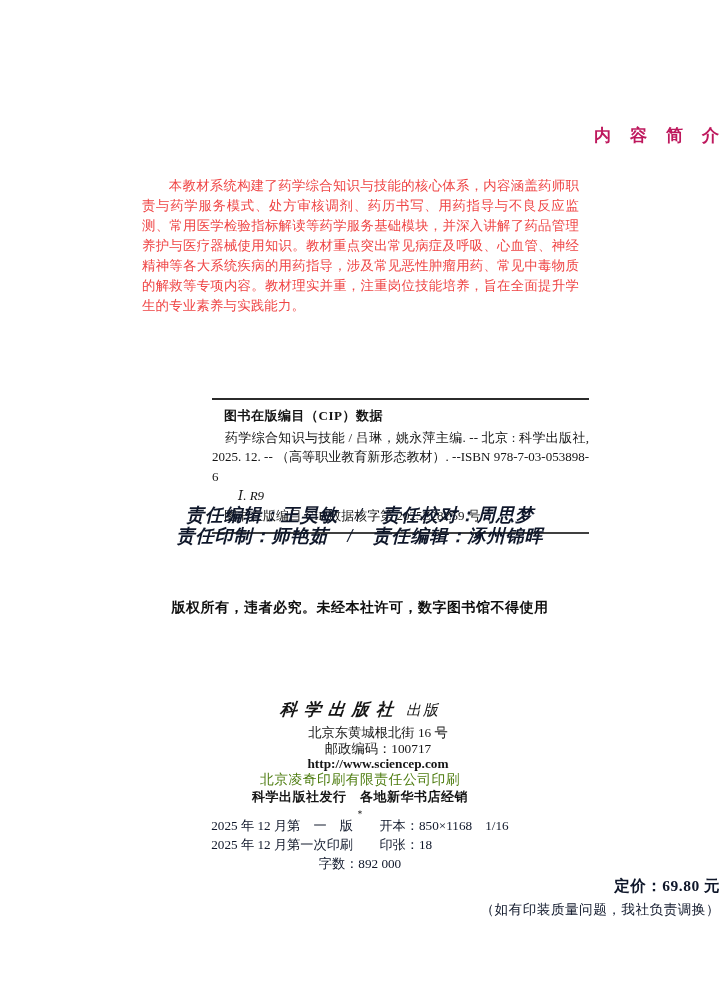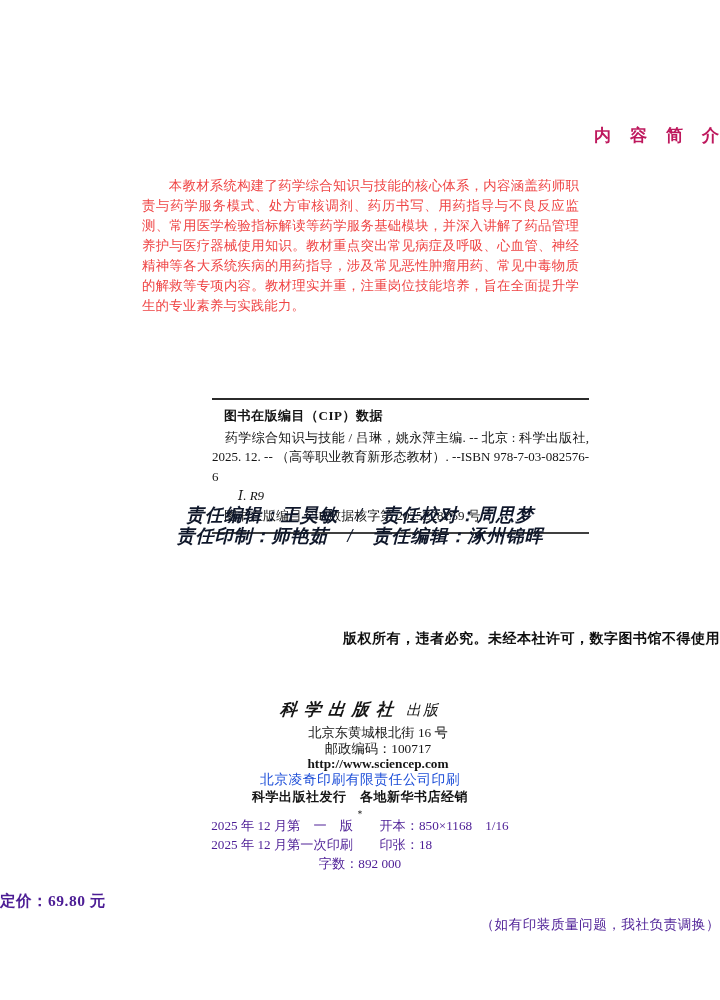--- a/index.html
+++ b/index.html
@@ -76,24 +76,24 @@
     font-weight: 600;
     font-size: 18px;
     line-height: 21px;
     color: #0f172a;
     letter-spacing: 1px;
   }
 
   
   .notice {
     position: absolute;
-    top: 630px;
-    left: 0;
-    width: 100%;
-    text-align: right;
+    top: 599px;
+    left: 0;
+    width: 100%;
+    text-align: center;
     font-weight: bold;
     font-size: 14px;
     letter-spacing: 0.5px;
     color: #0f0f0f;
   }
 
   
   .publisher {
     position: absolute;
     top: 698px;
@@ -109,46 +109,46 @@
     font-weight: bold;
     font-size: 17px;
     letter-spacing: 7px;
     transform: skewX(-6deg);
     display: inline-block;
     margin-right: 2px;
   }
   .logo-suffix { font-size: 15px; letter-spacing: 2px; font-style: italic; }
   .pub-line { font-size: 13.3px; line-height: 15.5px; padding-left: 36px; }
   .pub-website { font-weight: 600; font-family: "Liberation Serif", serif; }
-  .printer { color: #1d4ed8; font-size: 13.8px; line-height: 16px; letter-spacing: 0.5px; }
+  .printer { color: #4d7c0f; font-size: 13.8px; line-height: 16px; letter-spacing: 0.5px; }
   .distribution { font-weight: bold; font-size: 13px; line-height: 17px; letter-spacing: 0.5px; }
   .asterisk { font-size: 10px; line-height: 14px; margin-top: 2px; }
 
   
   .print-info {
     position: absolute;
     top: 816px;
     left: 0;
     width: 100%;
-    color: #4c1d95;
+    color: #0f172a;
   }
   .pi-left-block {
     display: table;
     margin: 0 auto;
     text-align: left;
     font-size: 13.2px;
     line-height: 19px;
   }
   .pi-center { text-align: center; font-size: 13.2px; line-height: 19px; }
   .price-line {
-    text-align: left;
+    text-align: right;
     font-weight: bold;
     font-size: 15.5px;
     line-height: 22px;
-    margin-top: 17px;
+    margin-top: 2px;
     letter-spacing: 0.5px;
   }
   .exchange-line {
     text-align: right;
     font-size: 13.6px;
     line-height: 20px;
     margin-top: 3px;
     letter-spacing: 0.5px;
   }
 </style>
@@ -158,21 +158,21 @@
 <div class="page">
 
   <div class="book-title">内　容　简　介</div>
 
   <div class="intro">
     <p>本教材系统构建了药学综合知识与技能的核心体系，内容涵盖药师职责与药学服务模式、处方审核调剂、药历书写、用药指导与不良反应监测、常用医学检验指标解读等药学服务基础模块，并深入讲解了药品管理养护与医疗器械使用知识。教材重点突出常见病症及呼吸、心血管、神经精神等各大系统疾病的用药指导，涉及常见恶性肿瘤用药、常见中毒物质的解救等专项内容。教材理实并重，注重岗位技能培养，旨在全面提升学生的专业素养与实践能力。</p>
   </div>
 
   <div class="cip-box">
     <div class="cip-header">图书在版编目（CIP）数据</div>
-    <div class="cip-entry">药学综合知识与技能 / 吕琳，姚永萍主编. -- 北京 : 科学出版社, 2025. 12. -- （高等职业教育新形态教材）. --ISBN 978-7-03-082576-6</div>
+    <div class="cip-entry">药学综合知识与技能 / 吕琳，姚永萍主编. -- 北京 : 科学出版社, 2025. 12. -- （高等职业教育新形态教材）. --ISBN 978-7-03-053898-6</div>
     <div class="cip-class">Ⅰ. R9</div>
     <div class="cip-number">图书在版编目 CIP 数据核字第 2025Z28Z59 号</div>
   </div>
 
   <div class="credits">
     <div>责任编辑：王昊敏　/　责任校对：周思梦</div>
     <div>责任印制：师艳茹　/　责任编辑：涿州锦晖</div>
   </div>
 
   <div class="notice">版权所有，违者必究。未经本社许可，数字图书馆不得使用</div>

